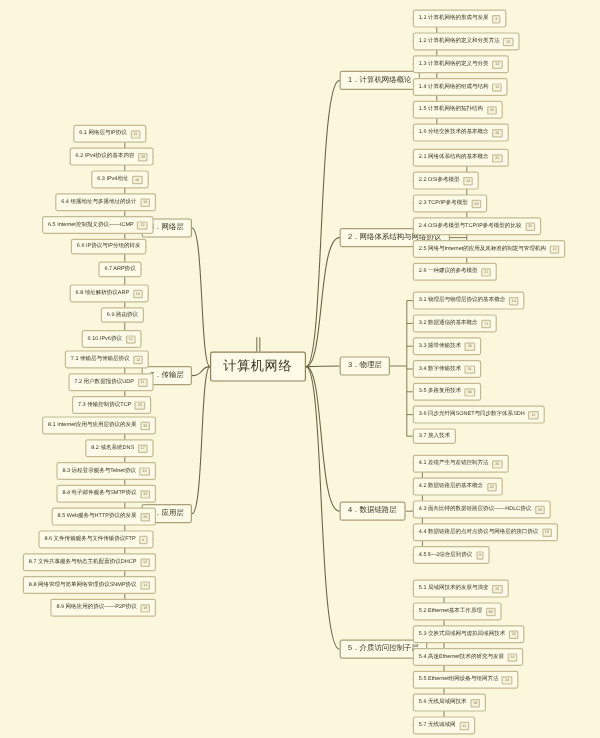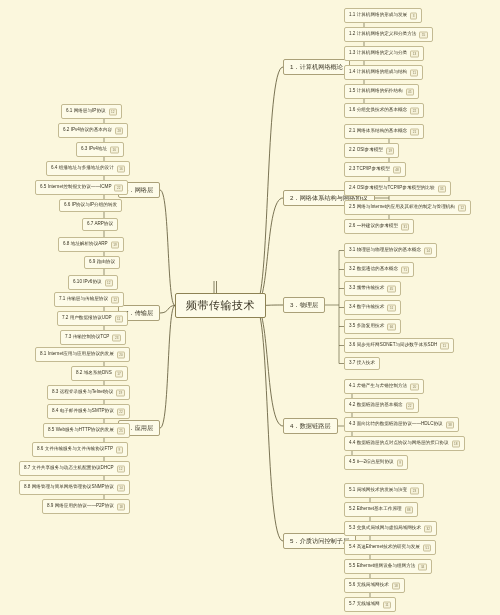--- a/index.html
+++ b/index.html
@@ -144,21 +144,21 @@
       <path d="M128,449.5 L104,449.5" fill="none" stroke="#6b6444" stroke-width="0.7"></path>
       <path d="M130,468.5 L104,468.5" fill="none" stroke="#6b6444" stroke-width="0.7"></path>
       <path d="M130,487.5 L104,487.5" fill="none" stroke="#6b6444" stroke-width="0.7"></path>
       <path d="M130,506.5 L104,506.5" fill="none" stroke="#6b6444" stroke-width="0.7"></path>
       <path d="M104,354.5 L104,506.5" fill="none" stroke="#6b6444" stroke-width="0.7"></path>
       <path d="M118,428 L104,428" fill="none" stroke="#6b6444" stroke-width="0.7"></path>
       <path d="M214,281 L214,293" fill="none" stroke="#6b6444" stroke-width="0.8"></path>
       <path d="M216.5,281 L216.5,293" fill="none" stroke="#6b6444" stroke-width="0.8"></path>
     </svg>
 <div class="node root" style="left: 175px; top: 293px;">
-      <span class="txt">频带传输技术</span>
+      <span class="txt">计算机网络</span>
     </div>
     <div class="node branch" style="left: 283px; top: 59px;">
       <span class="txt">1．计算机网络概论</span>
     </div>
     <div class="node leaf" style="left: 344px; top: 8px;">
       <span class="txt">1.1 计算机网络的形成与发展</span>
       <span class="badge">3</span>
     </div>
     <div class="node leaf" style="left: 344px; top: 27px;">
       <span class="txt">1.2 计算机网络的定义和分类方法</span>

